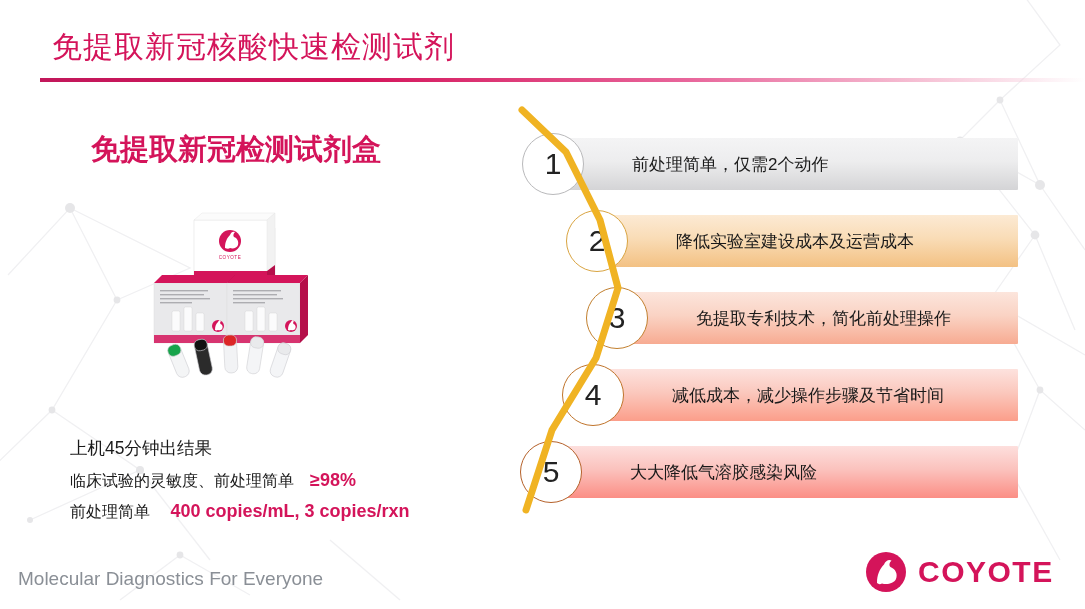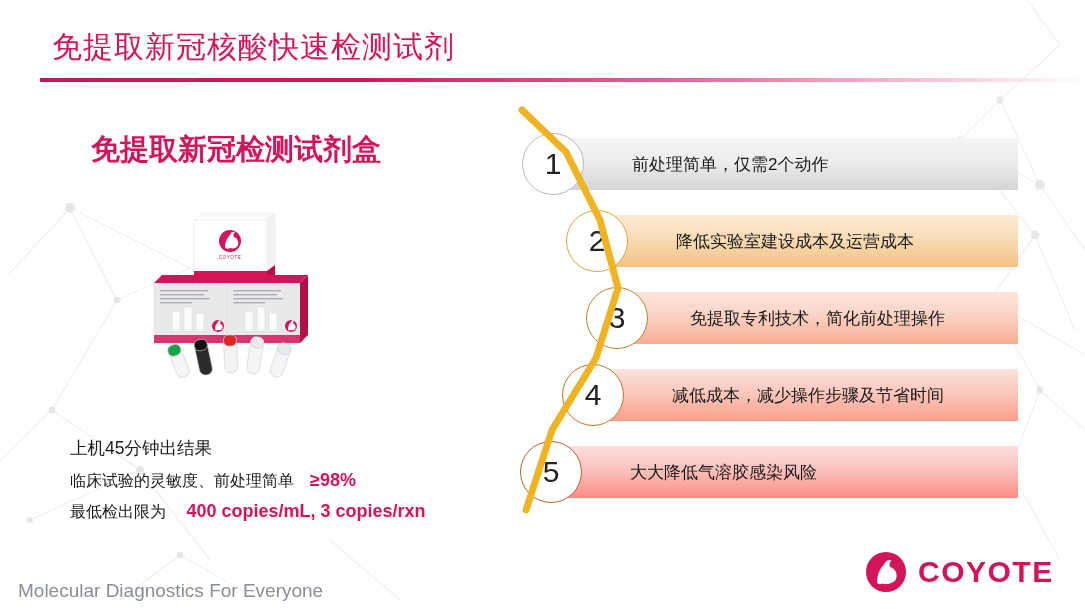--- a/index.html
+++ b/index.html
@@ -53,21 +53,21 @@
   .step-circle {
     position:absolute; width:62px; height:62px; top:-5px;
     border-radius:50%; background:#ffffff;
     display:flex; align-items:center; justify-content:center;
     font-size:30px; color:#222; z-index:4;
   }
   #connector { position:absolute; left:0; top:-10px; width:200px; height:420px; z-index:5; pointer-events:none; }
 
   
   #tagline {
-    position:absolute; left:18px; top:580px; z-index:3;
+    position:absolute; left:18px; top:568px; z-index:3;
     font-size:19px; color:#8a8f96; white-space:nowrap;
   }
   #brand-logo { position:absolute; left:866px; top:552px; z-index:3; display:flex; align-items:center; gap:12px; }
   #brand-mark { width:40px; height:40px; }
   #brand-name { font-size:30px; font-weight:bold; color:#D4145A; letter-spacing:1.5px; }
 </style>
 </head>
 <body>
 
 <svg id="bg-network" viewBox="0 0 1085 609">
@@ -182,21 +182,21 @@
     <g transform="rotate(19 150 154)">
       <rect x="143" y="140" width="13" height="35" rx="6" fill="#f4f5f7"></rect>
       <rect x="143" y="140" width="13" height="11" rx="5" fill="#e9eaec"></rect>
     </g>
   </g>
 </svg>
 
 <div id="left-text">
   <div class="lt-line lt-big"><span>上机45分钟出结果</span></div>
   <div class="lt-line lt-small"><span>临床试验的灵敏度、前处理简单</span><span class="hl-lg">≥98%</span></div>
-  <div class="lt-line lt-small"><span>最低检出限为 </span><span class="hl-lg">400 copies/mL, 3 copies/rxn</span></div>
+  <div class="lt-line lt-small"><span>前处理简单 </span><span class="hl-lg">400 copies/mL, 3 copies/rxn</span></div>
 </div>
 
 <div id="steps">
 
   <svg id="connector" viewBox="0 0 200 420">
     <polyline points="4,10 48,52 82,120 100,188 78,258 34,330 8,410" fill="none" stroke="#F0B323" stroke-width="7" stroke-linecap="round" stroke-linejoin="round"></polyline>
   </svg>
 
   <div class="step-row" style="top:28px;">
     <div class="step-bar" style="left:36px; width:464px; background:linear-gradient(to bottom,#f4f4f5 0%, #ededee 45%, #d4d4d6 100%);"></div>
@@ -212,21 +212,21 @@
         <span>2</span>
       </div>
     <div class="step-label" style="left:122px;">降低实验室建设成本及运营成本</div>
   </div>
 
   <div class="step-row" style="top:182px;">
     <div class="step-bar" style="left:100px; width:400px; background:linear-gradient(to bottom,#fce5dc 0%, #fad3c4 45%, #f7ab92 100%);"></div>
     <div class="step-circle" style="left:68px; border:1.6px solid #c2802f;">
         <span>3</span>
       </div>
-    <div class="step-label" style="left:136px;font-family:Liberation Mono, monospace;">免提取专利技术，简化前处理操作</div>
+    <div class="step-label" style="left:142px;font-family:Liberation Mono, monospace;">免提取专利技术，简化前处理操作</div>
   </div>
 
   <div class="step-row" style="top:259px;">
     <div class="step-bar" style="left:76px; width:424px; background:linear-gradient(to bottom,#fde2de 0%, #fbc8bd 45%, #fb9e8a 100%);"></div>
     <div class="step-circle" style="left:44px; border:1.6px solid #c0742b;">
         <span>4</span>
       </div>
     <div class="step-label" style="left:118px;">减低成本，减少操作步骤及节省时间</div>
   </div>
 

